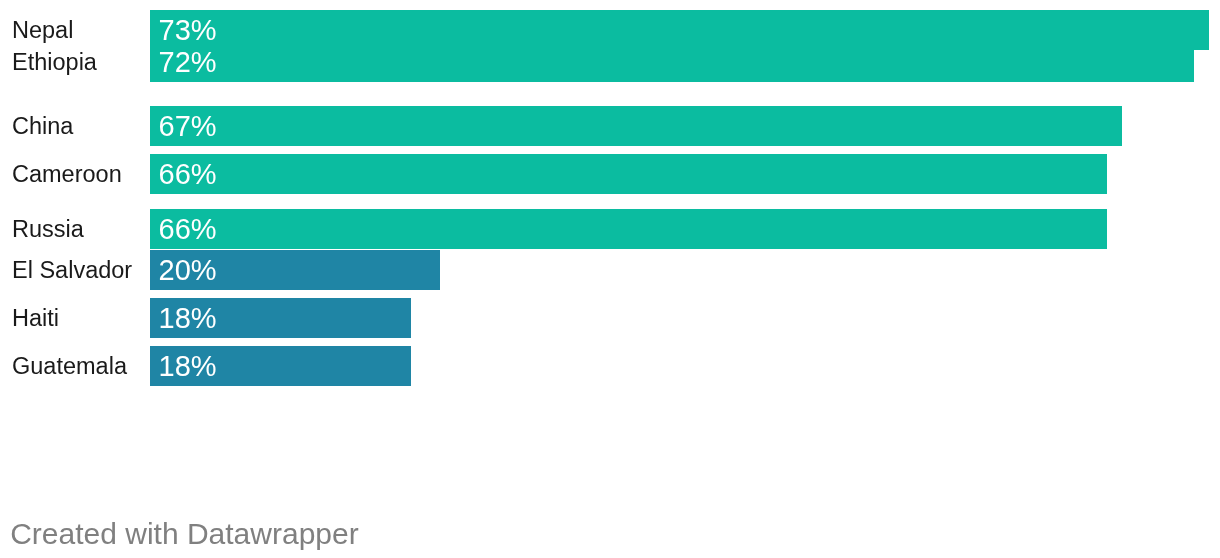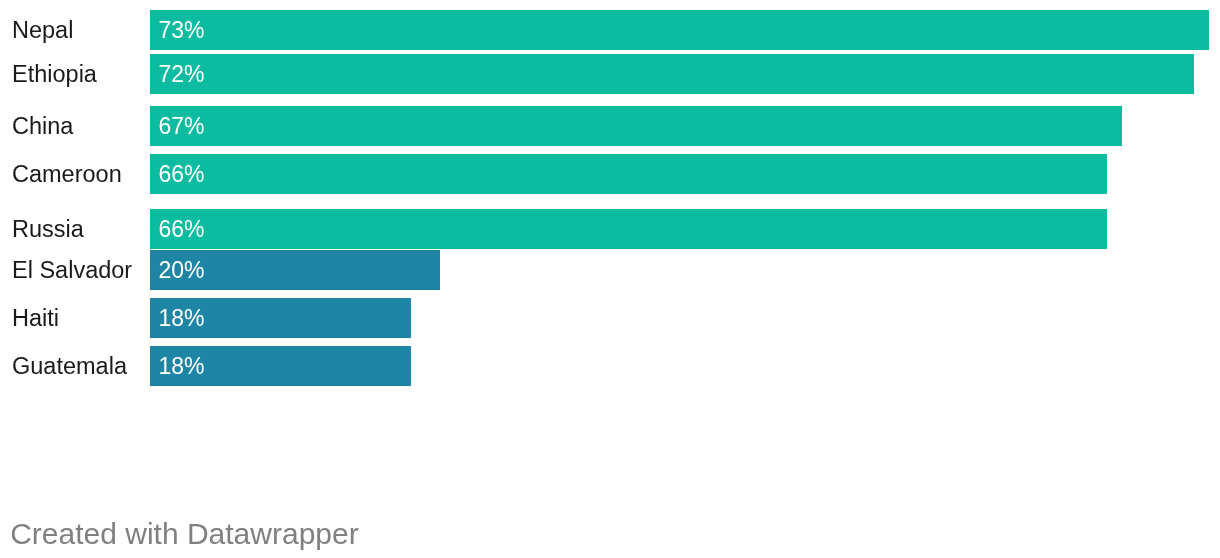--- a/index.html
+++ b/index.html
@@ -28,21 +28,21 @@
     width: 1220px;
     height: 492px;
   }
   .bar-row {
     position: absolute;
     left: 0;
     width: 1220px;
     height: 40px;
   }
   .bar-row:nth-child(1)  { top:  10px; }
-  .bar-row:nth-child(2)  { top:  54px; }
+  .bar-row:nth-child(2)  { top:  42px; }
   .bar-row:nth-child(3)  { top: 106px; }
   .bar-row:nth-child(4)  { top: 154px; }
   .bar-row:nth-child(5)  { top: 202px; margin-top: 7px; }
   .bar-row:nth-child(6)  { top: 250px; }
   .bar-row:nth-child(7)  { top: 298px; }
   .bar-row:nth-child(8)  { top: 346px; }
   .bar-row:nth-child(9)  { top: 394px; }
   .bar-row:nth-child(10) { top: 442px; }
 
   .cat-label {
@@ -64,21 +64,21 @@
     height: 40px;
     width: 0;
   }
   .bar-value {
     position: absolute;
     transform: translateZ(0);
     left: 158.5px;
     top: 0;
     height: 40px;
     line-height: 40px;
-    font-size: 23px;
+    font-size: 29px;
     color: #ffffff;
     white-space: nowrap;
   }
   .chart-footer {
     position: absolute;
     transform: translateZ(0);
     left: 10.2px;
     top: 520.5px;
     font-size: 30px;
     line-height: 26px;

